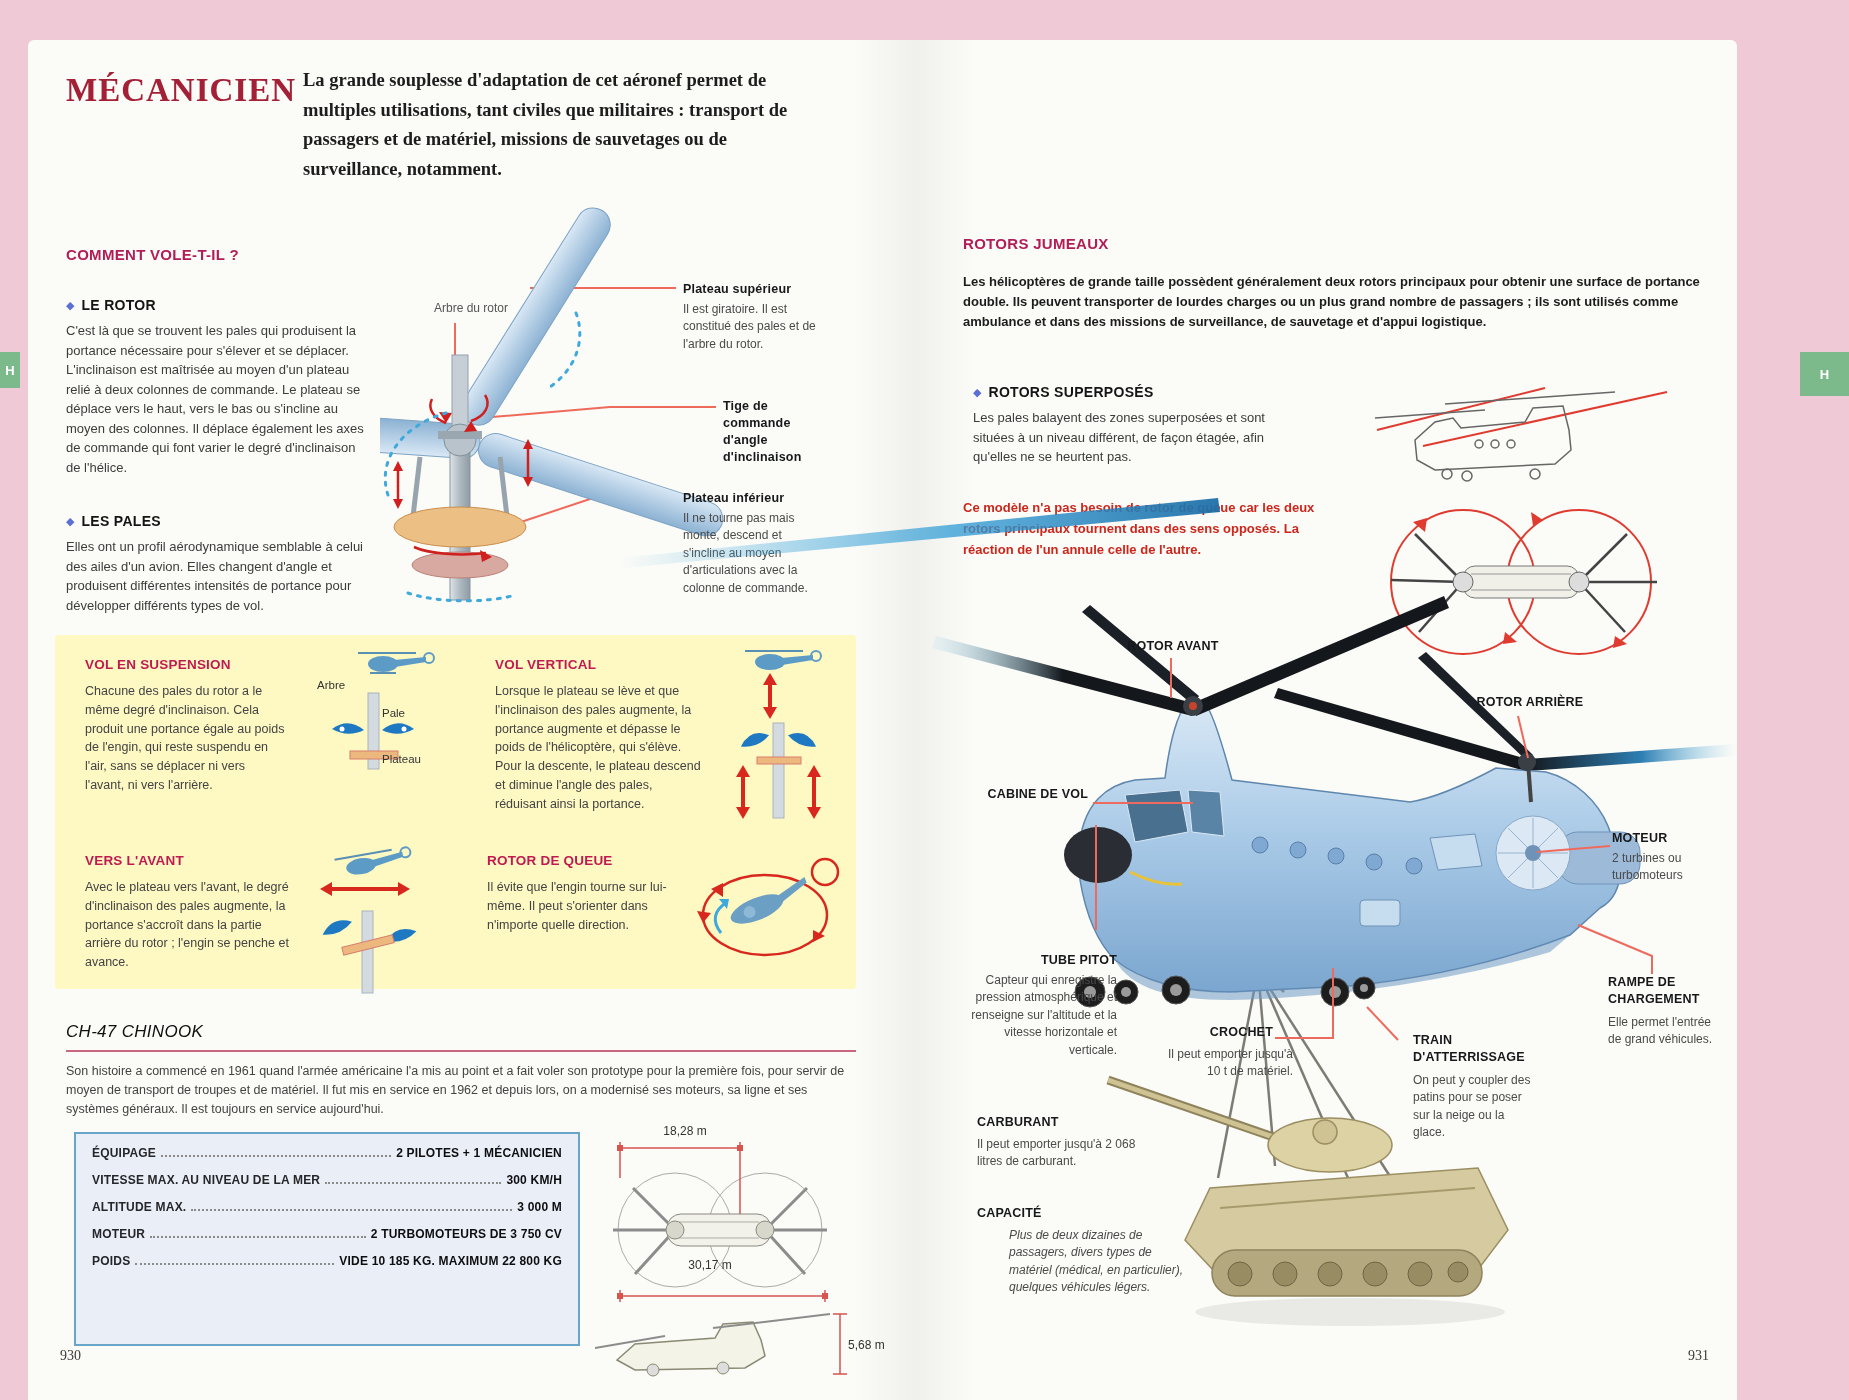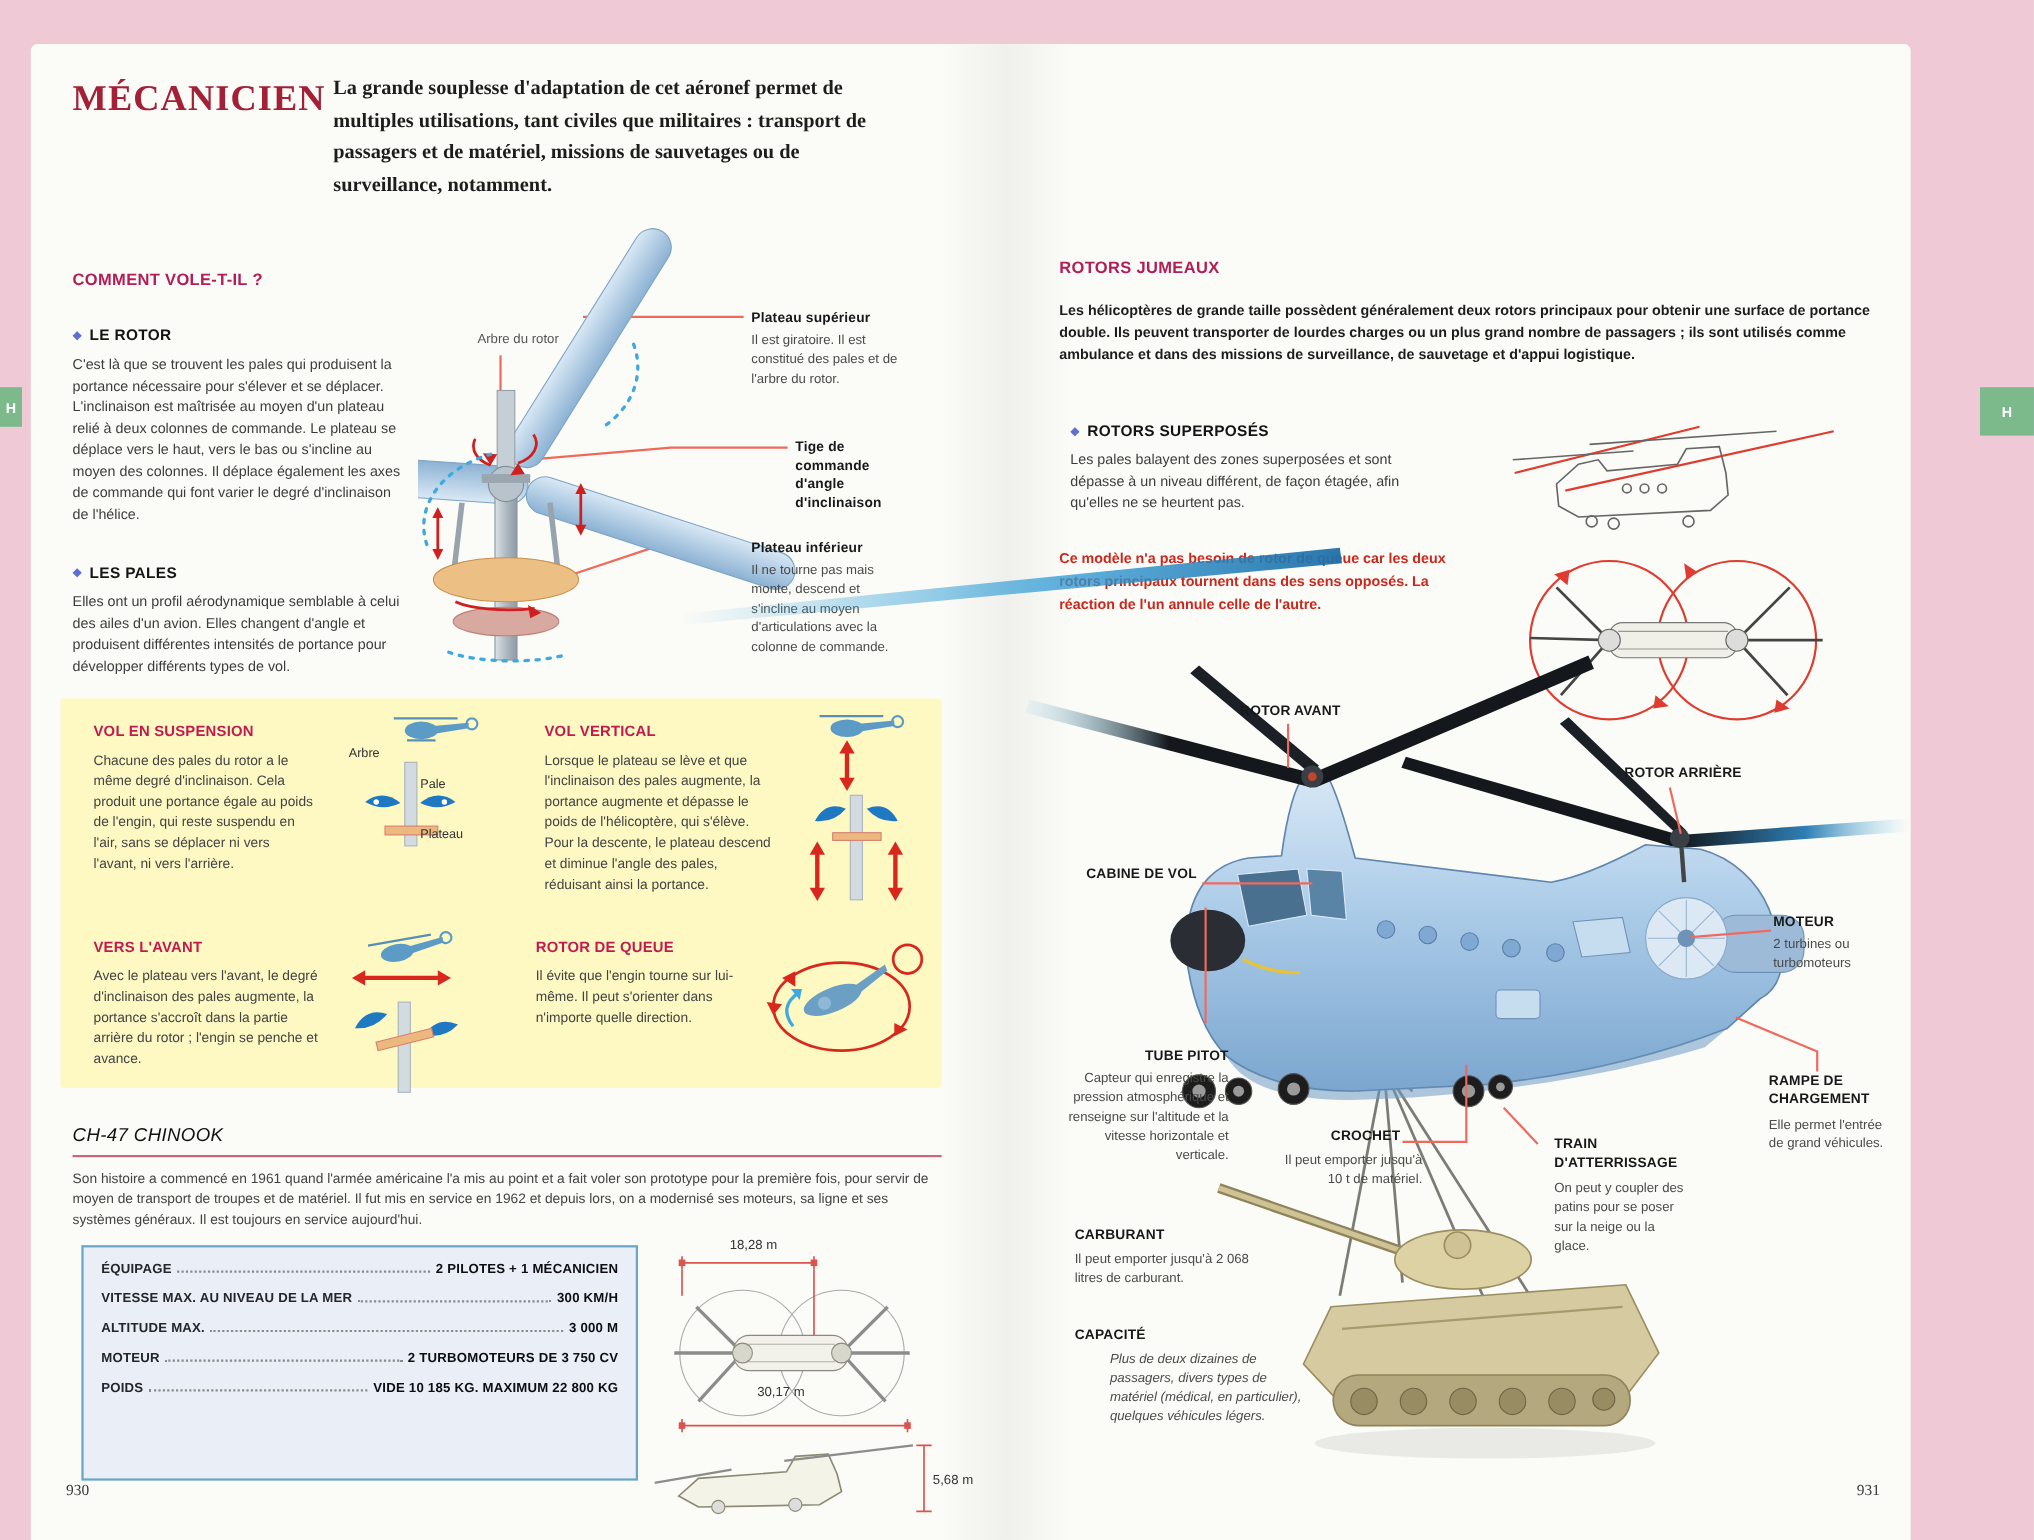--- a/index.html
+++ b/index.html
@@ -307,21 +307,21 @@
 <div class="abs dim-lbl" style="left:848px;top:1338px;width:60px;">5,68 m</div>
 
 <div class="abs pageno" style="left:60px;top:1348px;">930</div>
 
 <div class="abs sec-head" style="left:963px;top:235px;">ROTORS JUMEAUX</div>
 <div class="abs bold-intro" style="left:963px;top:272px;width:762px;">Les hélicoptères de grande taille possèdent généralement deux rotors principaux pour obtenir une surface de portance double. Ils peuvent transporter de lourdes charges ou un plus grand nombre de passagers ; ils sont utilisés comme ambulance et dans des missions de surveillance, de sauvetage et d'appui logistique.</div>
 
 <div class="abs" style="left:973px;top:383px;">
   <span class="diamond">◆</span><span class="sub-head">ROTORS SUPERPOSÉS</span>
 </div>
-<div class="abs body-text" style="left:973px;top:408px;width:330px;">Les pales balayent des zones superposées et sont dépasse à un niveau différent, de façon étagée, afin qu'elles ne se heurtent pas.</div>
+<div class="abs body-text" style="left:973px;top:408px;width:330px;">Les pales balayent des zones superposées et sont situées à un niveau différent, de façon étagée, afin qu'elles ne se heurtent pas.</div>
 
 <div class="abs red-note" style="left:963px;top:498px;width:390px;">Ce modèle n'a pas besoin de rotor de queue car les deux rotors principaux tournent dans des sens opposés. La réaction de l'un annule celle de l'autre.</div>
 
 <svg class="abs" style="left:1375px;top:352px;" width="300" height="330" viewBox="0 0 300 330">
   <g stroke="#e03b30" stroke-width="2" fill="none">
     <line x1="2" y1="78" x2="170" y2="36"></line>
       <line x1="48" y1="94" x2="292" y2="40"></line>
   </g>
   <g stroke="#666" stroke-width="1.5" fill="none">
     <path d="M40,88 L60,70 L78,66 L86,76 L150,70 L158,56 L188,54 L194,78 L196,98 L180,112 L60,118 L42,108 Z"></path>

